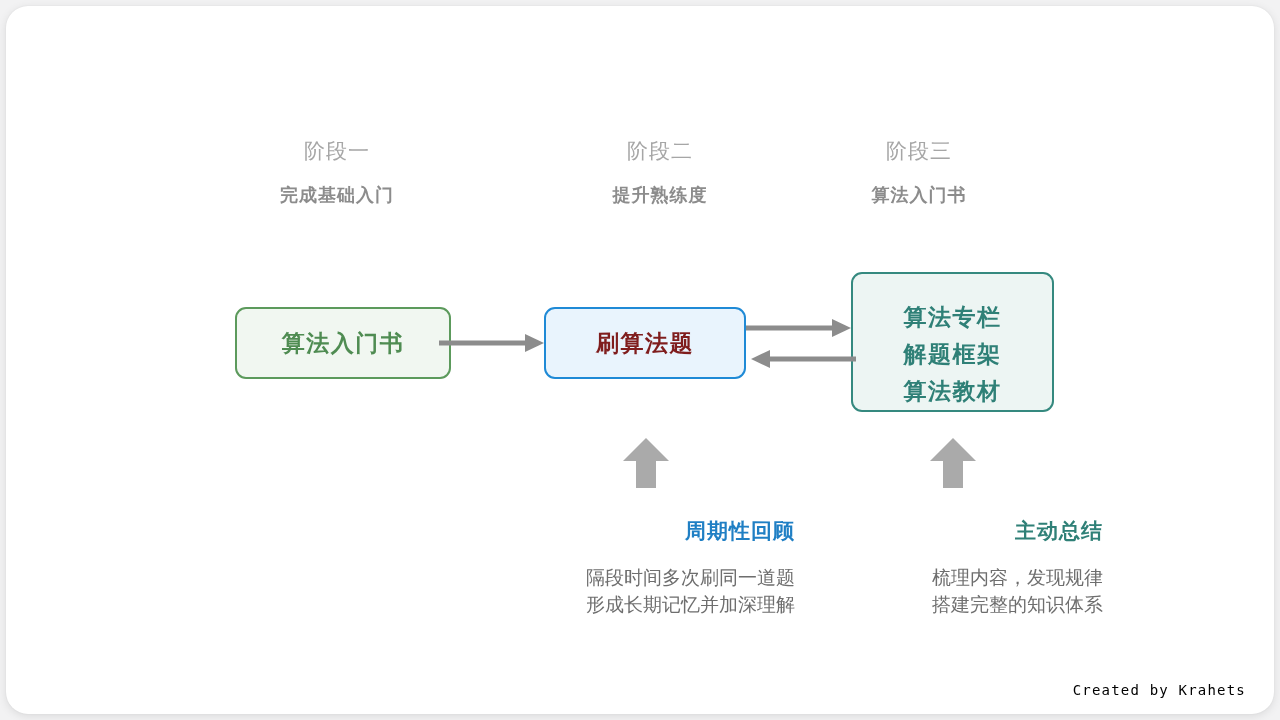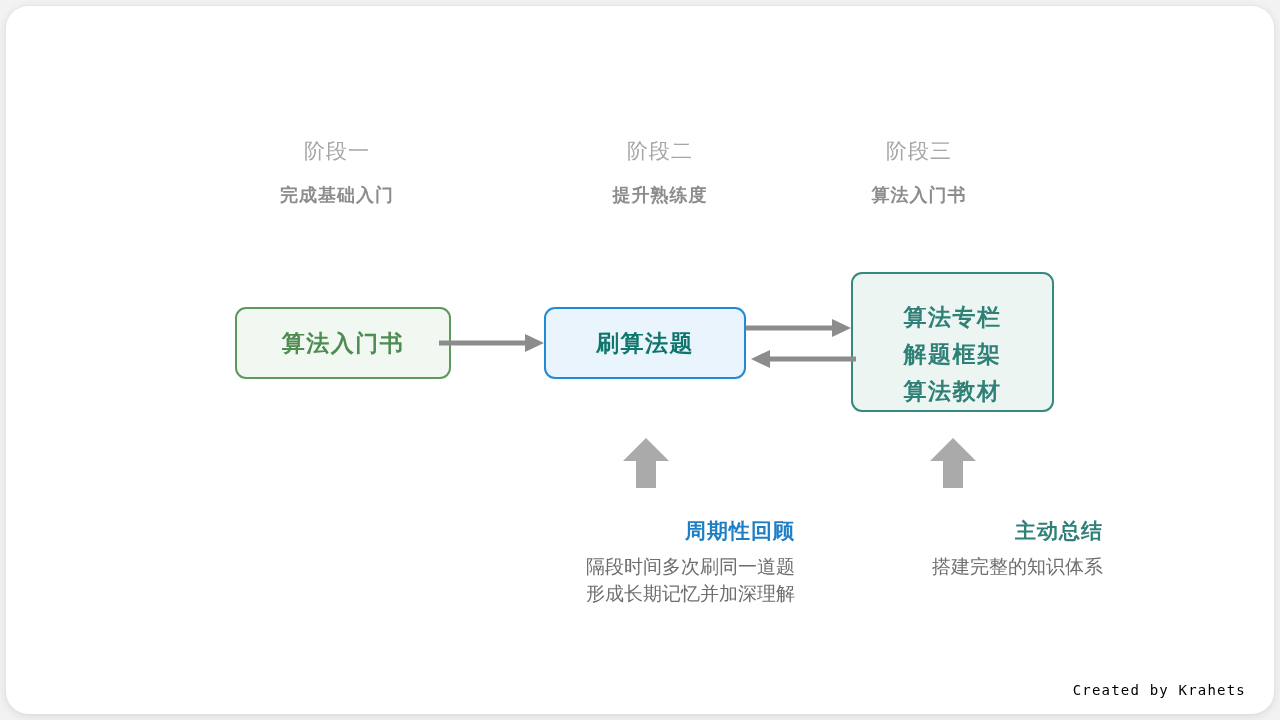--- a/index.html
+++ b/index.html
@@ -77,21 +77,21 @@
     border: 2px solid #5c9a5c;
     background: #f1f7f1;
   }
   #box-book .box-line { color: #4f8c52; }
 
   #box-practice {
     left: 538px; top: 301px; width: 202px; height: 72px;
     border: 2px solid #1f8ad6;
     background: #e9f4fd;
   }
-  #box-practice .box-line { color: #0f766e; text-align: right; }
+  #box-practice .box-line { color: #7f1d1d; text-align: right; }
 
   #box-knowledge {
     left: 845px; top: 266px; width: 203px; height: 140px;
     border: 2px solid #35897f;
     background: #edf5f3;
     justify-content: flex-end;
   }
   #box-knowledge .box-line { color: #2f8077; }
 
   
@@ -108,21 +108,21 @@
     font-size: 21px;
     font-weight: bold;
     letter-spacing: 1px;
     line-height: 28px;
     white-space: nowrap;
   }
   .note-desc {
     font-size: 19px;
     color: #6e6e6e;
     line-height: 27px;
-    margin-top: 8px;
+    margin-top: 19px;
     white-space: nowrap;
   }
   #note-review .note-title { color: #1f7fc4; }
   #note-summary .note-title { color: #2f8077; }
 
   
   #credit {
     position: absolute;
     right: 28px;
     bottom: 16px;
@@ -203,20 +203,21 @@
       <div class="note-title">周期性回顾</div>
       <div class="note-desc">
         <div>隔段时间多次刷同一道题</div>
         <div>形成长期记忆并加深理解</div>
       </div>
     </div>
 
     <div class="note" id="note-summary" style="left:797px; top:511px;">
       <div class="note-title">主动总结</div>
       <div class="note-desc">
+        <div>梳理内容，发现规律</div>
         <div>搭建完整的知识体系</div>
       </div>
     </div>
 
     <div id="credit">Created by Krahets</div>
 
   </div>
 </div>
 
 </body></html>

